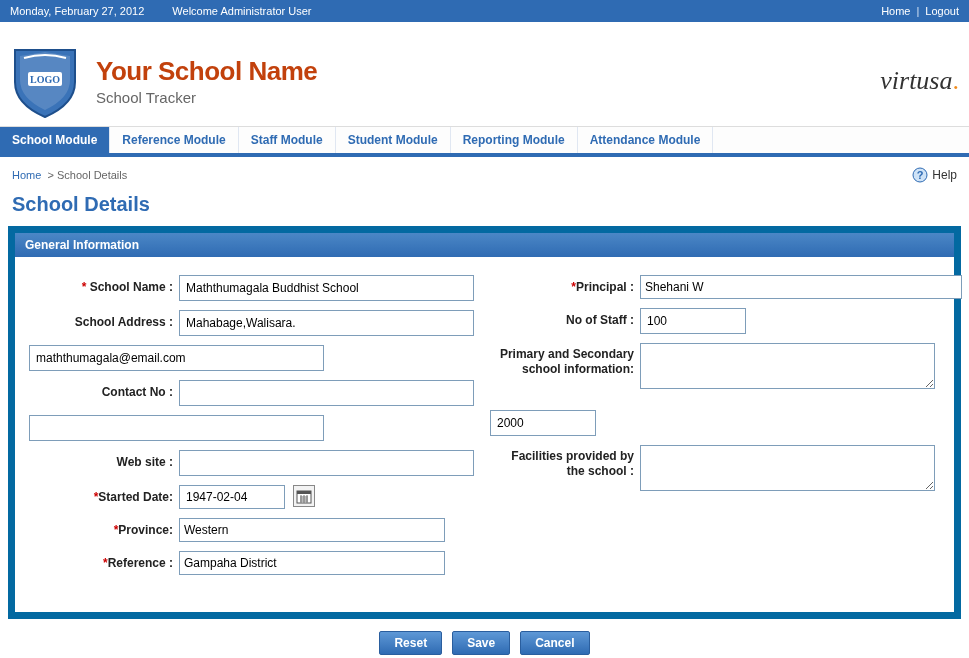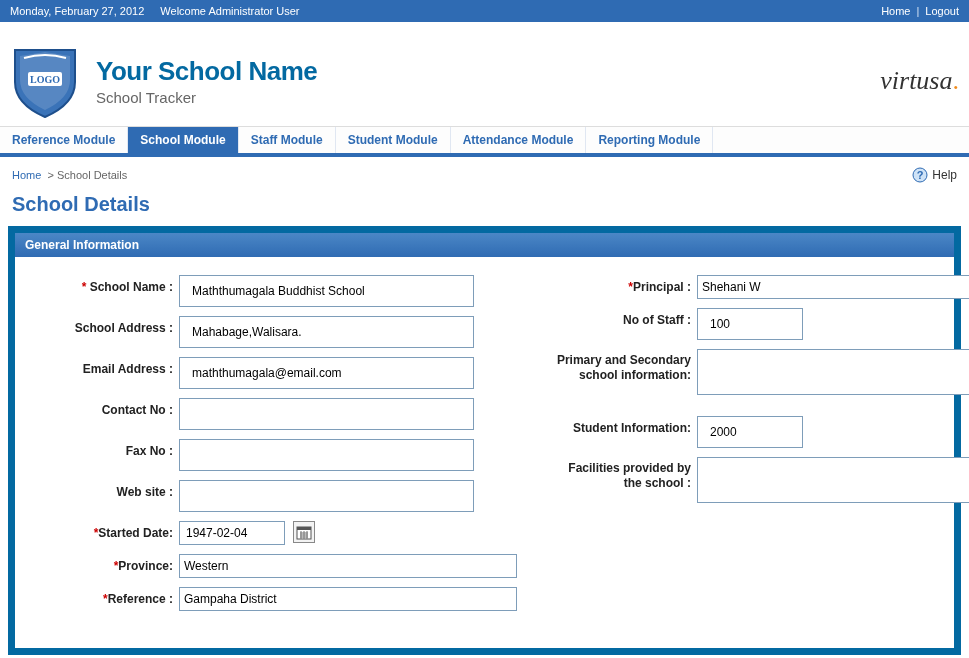--- a/index.html
+++ b/index.html
@@ -1,59 +1,59 @@
 <!DOCTYPE html>
 <html><head>
 <meta charset="utf-8">
 <style>
   * { box-sizing: border-box; margin: 0; padding: 0; }
   body { font-family: Verdana, Arial, sans-serif; font-size: 12px; background: #fff; color: #333; }
   .container { width: 969px; margin: 0 auto; }
 
   .topbar { background: #2f6bb3; color: #fff; height: 22px; display: flex; align-items: center; padding: 0 10px; font-size: 11px; }
-  .topbar .left { display: flex; gap: 16px; align-items: center; }
+  .topbar .left { display: flex; gap: 28px; align-items: center; }
   .topbar .right { margin-left: auto; display: flex; align-items: center; gap: 6px; }
   .topbar a { color: #fff; text-decoration: none; }
   .topbar .sep { color: #cfe0f3; }
 
   .header { display: flex; align-items: center; padding: 20px 10px 6px 10px; border-bottom: 1px solid #ddd; }
   .logo-shield { width: 70px; height: 78px; margin-right: 16px; position: relative; }
   .logo-shield svg { width: 70px; height: 78px; }
-  .title-block .school-name { color: #0369a1; font-size: 26px; font-weight: bold; letter-spacing: -0.5px; }
+  .title-block .school-name { color: #c2410c; font-size: 26px; font-weight: bold; letter-spacing: -0.5px; }
   .title-block .subtitle { color: #666; font-size: 15px; margin-top: 2px; }
   .brand { margin-left: auto; font-family: Georgia, 'Times New Roman', serif; font-size: 26px; color: #333; font-style: italic; }
   .brand .dot { color: #f08b1d; font-style: normal; }
 
   .tabs { display: flex; border-bottom: 4px solid #2f6bb3; background: #fdfdfd; }
   .tab { padding: 6px 12px; color: #2f6bb3; font-weight: bold; font-size: 12px; cursor: pointer; border-right: 1px solid #e0e7f2; }
   .tab.active { background: #2f6bb3; color: #fff; }
 
   .crumbs-row { display: flex; align-items: center; padding: 10px 12px 4px 12px; }
   .crumbs { font-size: 11px; color: #666; }
   .crumbs a { color: #2f6bb3; text-decoration: none; }
   .help { margin-left: auto; display: flex; align-items: center; gap: 4px; color: #333; cursor: pointer; font-size: 12px; }
   .help-icon { width: 16px; height: 16px; }
 
   .page-title { color: #2f6bb3; font-size: 20px; font-weight: bold; padding: 6px 12px 10px 12px; }
 
   .panel { margin: 0 8px; border: 7px solid #0369a1; }
   .panel-header { background: linear-gradient(#4b87c6, #2f6bb3); color: #fff; font-weight: bold; padding: 5px 10px; font-size: 12px; }
-  .panel-body { padding: 18px 14px 28px 14px; display: flex; gap: 30px; }
+  .panel-body { padding: 18px 14px 28px 14px; display: flex; gap: 16px; }
 
   .col { flex: 1; }
   .col.right { flex: 1.05; }
   .form-row { display: flex; margin-bottom: 9px; align-items: flex-start; }
   .form-label { width: 150px; text-align: right; padding-right: 6px; font-weight: bold; font-size: 12px; color: #222; line-height: 16px; padding-top: 4px; }
   .form-label.multi { line-height: 15px; }
   .req { color: #c00; }
   .form-control { flex: 1; }
-  .text-input { width: 295px; height: 32px; border: 1px solid #7e9db9; padding: 2px 12px; font-size: 12px; font-family: inherit; }
+  .text-input { width: 295px; height: 26px; border: 1px solid #7e9db9; padding: 2px 6px; font-size: 12px; font-family: inherit; }
   .text-input.short { width: 106px; }
   .date-input { width: 106px; height: 24px; border: 1px solid #7e9db9; padding: 2px 6px; font-size: 12px; font-family: inherit; }
-  .select { width: 338px; height: 24px; border: 1px solid #7e9db9; font-size: 12px; font-family: inherit; background: #fff; padding: 2px 2px 2px 4px; }
+  .select { width: 266px; height: 24px; border: 1px solid #7e9db9; font-size: 12px; font-family: inherit; background: #fff; padding: 2px 2px 2px 4px; }
   .select-wide { width: 322px; }
   textarea.text-input { height: 46px; resize: both; padding: 4px 6px; }
 
   .date-row { display: flex; align-items: flex-start; gap: 8px; }
   .cal-icon { width: 22px; height: 22px; display: inline-flex; align-items: center; justify-content: center; border:1px solid #888; background:#f3f3f3; cursor:pointer; }
   .cal-icon svg { width: 16px; height: 16px; }
 
   .button-row { display: flex; justify-content: center; gap: 10px; padding: 12px 16px; }
   .btn { background: linear-gradient(#5e98d6, #2f6bb3); color: #fff; border: 1px solid #2a5e9e; padding: 4px 14px; font-size: 12px; font-weight: bold; cursor: pointer; border-radius: 2px; }
 
@@ -99,26 +99,26 @@
       </svg>
     </div>
     <div class="title-block">
       <div class="school-name">Your School Name</div>
       <div class="subtitle">School Tracker</div>
     </div>
     <div class="brand"><span>virtusa</span><span class="dot">.</span></div>
   </div>
 
   <div class="tabs">
+    <div class="tab active">School Module</div>
     <div class="tab">Reference Module</div>
-    <div class="tab active">School Module</div>
     <div class="tab">Staff Module</div>
     <div class="tab">Student Module</div>
+    <div class="tab">Reporting Module</div>
     <div class="tab">Attendance Module</div>
-    <div class="tab">Reporting Module</div>
   </div>
 
   <div class="crumbs-row">
     <div class="crumbs">
       <a href="#">Home</a>
       &nbsp;&gt;&nbsp;<span>School Details</span>
     </div>
     <div class="help">
       <span class="help-icon">
         <svg viewBox="0 0 16 16">
@@ -139,29 +139,27 @@
       <div class="col">
         <div class="form-row">
           <div class="form-label"><span class="req">*</span> <span>School Name :</span></div>
           <div class="form-control"><input class="text-input" value="Maththumagala Buddhist School" style=""></div>
         </div>
         <div class="form-row">
           <div class="form-label"><span>School Address :</span></div>
           <div class="form-control"><input class="text-input" value="Mahabage,Walisara." style=""></div>
         </div>
         <div class="form-row">
-          <div class="form-label"><span>Email Address :</span></div>
           <div class="form-control"><input class="text-input" value="maththumagala@email.com" style=""></div>
         </div>
         <div class="form-row">
           <div class="form-label"><span>Contact No :</span></div>
           <div class="form-control"><input class="text-input" value="" style=""></div>
         </div>
         <div class="form-row">
-          <div class="form-label"><span>Fax No :</span></div>
           <div class="form-control"><input class="text-input" value="" style=""></div>
         </div>
         <div class="form-row">
           <div class="form-label"><span>Web site :</span></div>
           <div class="form-control"><input class="text-input" value="" style=""></div>
         </div>
         <div class="form-row">
           <div class="form-label"><span class="req">*</span><span>Started Date:</span></div>
           <div class="form-control">
             <div class="date-row">
@@ -213,21 +211,20 @@
         </div>
         <div class="form-row">
           <div class="form-label"><span>No of Staff :</span></div>
           <div class="form-control"><input class="text-input short" value="100" style=""></div>
         </div>
         <div class="form-row">
           <div class="form-label multi"><span>Primary and Secondary school information:</span></div>
           <div class="form-control"><textarea class="text-input" style=""></textarea></div>
         </div>
         <div class="form-row" style="margin-top:18px;">
-          <div class="form-label"><span>Student Information:</span></div>
           <div class="form-control"><input class="text-input short" value="2000" style=""></div>
         </div>
         <div class="form-row">
           <div class="form-label multi"><span>Facilities provided by the school :</span></div>
           <div class="form-control"><textarea class="text-input" style=""></textarea></div>
         </div>
       </div>
 
     </div>
   </div>

